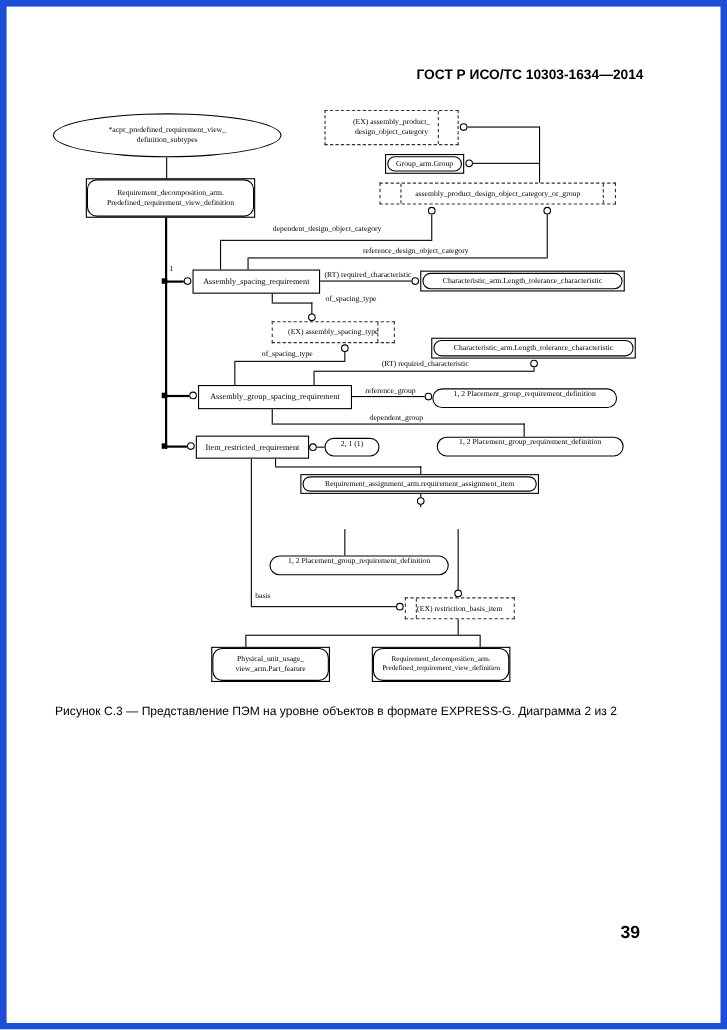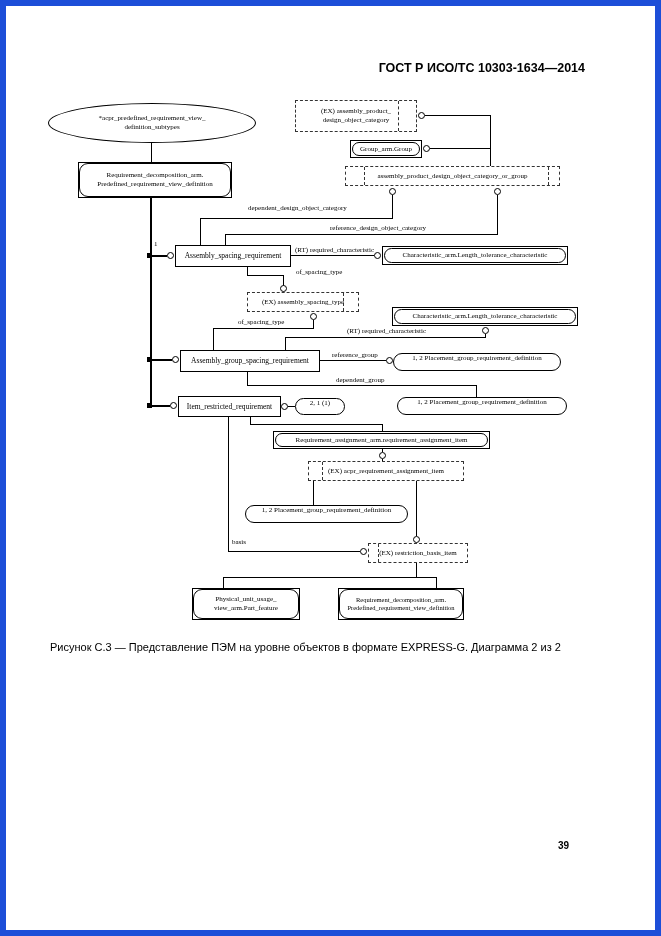--- a/index.html
+++ b/index.html
@@ -3,22 +3,22 @@
 <meta charset="utf-8">
 <style>
   html,body { margin:0; padding:0; background:#ffffff; }
   .page { position:relative; width:661px; height:936px; background:#1d4ed8;
           font-family:"Liberation Serif", serif; color:#000; overflow:hidden; }
   .paper { position:absolute; left:6px; top:6px; width:649px; height:924px; background:#ffffff; }
   .header-title { position:absolute; left:285px; top:61px; width:300px; text-align:right;
           font-family:"Liberation Sans", sans-serif; font-weight:bold; font-size:12.5px; }
   .caption { position:absolute; left:50px; top:641px; width:545px;
           font-family:"Liberation Sans", sans-serif; font-size:11px; }
-  .pagenum { position:absolute; left:558px; top:840px; width:30px; 
-          font-family:"Liberation Sans", sans-serif; font-weight:bold; font-size:10px; }
+  .pagenum { position:absolute; left:558px; top:840px; width:30px; text-align:center;
+          font-family:"Liberation Sans", sans-serif; font-weight:bold; font-size:16px; }
 
   .node { position:absolute; box-sizing:border-box; font-size:7px; line-height:1.25; text-align:center; }
   .node span { white-space:nowrap; display:block; }
   .entity { border:1px solid #000; display:flex; align-items:center; justify-content:center; font-size:7.5px; }
   .ellipse { border:1px solid #000; border-radius:50%; display:flex; flex-direction:column;
              align-items:center; justify-content:center;text-align:right; }
   .dashedbox { border:1px dashed #333; display:flex; align-items:center; justify-content:center; }
   .divider { position:absolute; top:0; bottom:0; width:0; border-left:1px dashed #333; }
   .refbox { border:1px solid #000; padding:0; }
   .refinner { border:1px solid #000; border-radius:9px; width:100%; height:100%; box-sizing:border-box;
@@ -113,24 +113,20 @@
   <div class="node stadium" style="left:295px;top:398px;width:50px;height:17px">
     <span>2, 1 (1)</span>
   </div>
 
   <div class="node refbox" style="left:273px;top:431px;width:217px;height:18px;padding:1px">
     <div class="refinner" style="border-radius:8px">
       <span>Requirement_assignment_arm.requirement_assignment_item</span>
     </div>
   </div>
 
-  <div class="node dashedbox" style="left:308px;top:461px;width:156px;height:20px">
-    <div class="divider" style="left:13px"></div>
-    <span>(EX) acpr_requirement_assignment_item</span>
-  </div>
 
   <div class="node stadium" style="left:245px;top:505px;width:163px;height:18px">
     <span>1, 2 Placement_group_requirement_definition</span>
   </div>
 
   <div class="node dashedbox" style="left:368px;top:543px;width:100px;height:20px">
     <div class="divider" style="left:9px"></div>
     <span>(EX) restriction_basis_item</span>
   </div>
 

